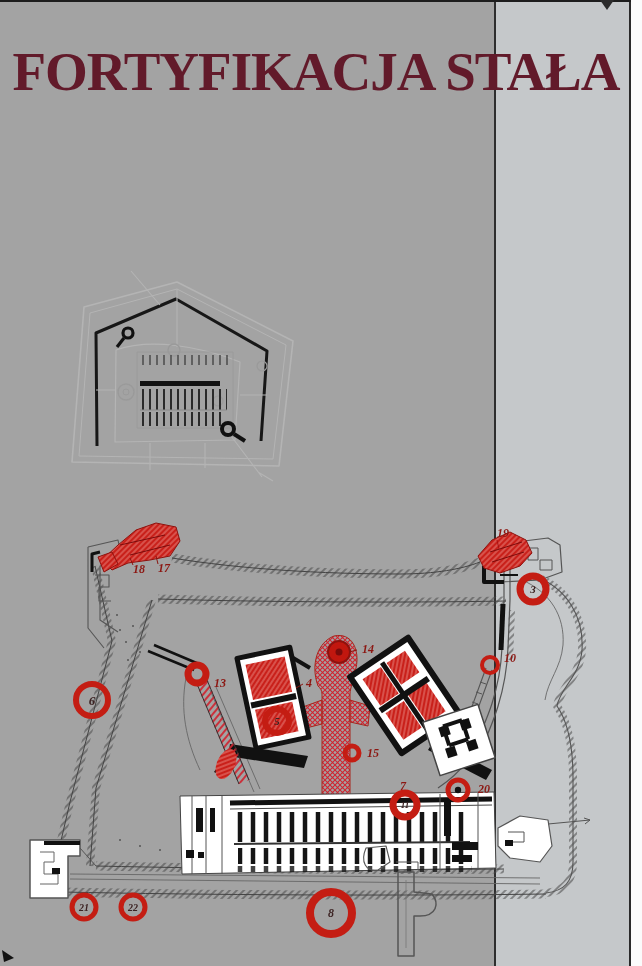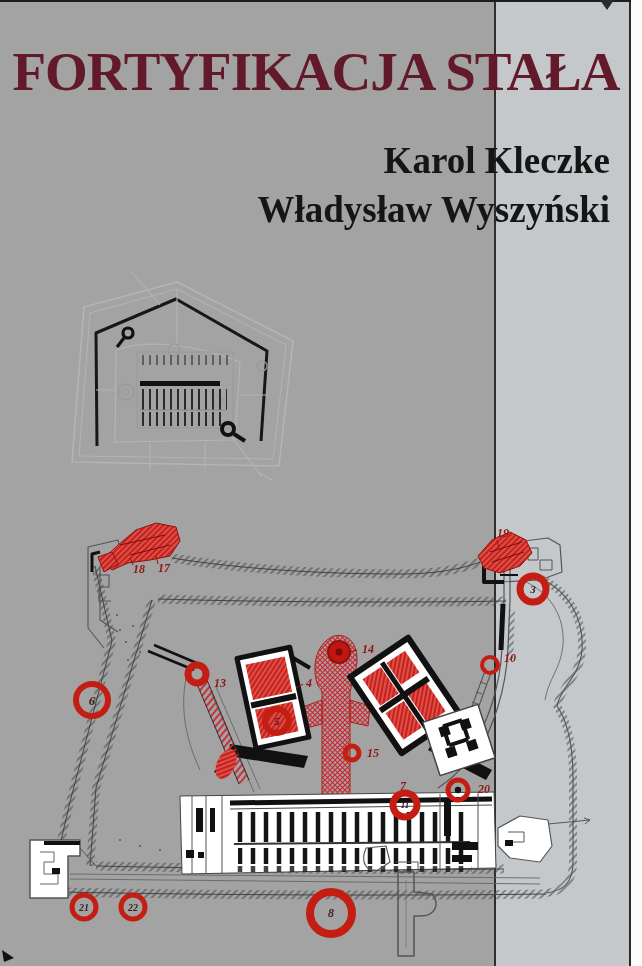--- a/index.html
+++ b/index.html
@@ -25,24 +25,20 @@
 <div class="page">
 
   <div class="band"></div>
   <div class="edge-line"></div>
   <div class="right-strip"></div>
   <div class="top-rule"></div>
   <div class="corner-notch"></div>
 
   <h1 class="title">FORTYFIKACJA STAŁA</h1>
 
-  <div class="authors">
-    <div>Karol Kleczke</div>
-    <div>Władysław Wyszyński</div>
-  </div>
 
   <svg class="plans" width="642" height="966" viewBox="0 0 642 966">
     <defs>
       <pattern id="hatch" width="5" height="5" patternUnits="userSpaceOnUse" patternTransform="rotate(45)">
         <line x1="2" y1="0" x2="2" y2="5" stroke="#4a4a4a" stroke-width="1.1"></line>
       </pattern>
       <pattern id="redx" width="5" height="5" patternUnits="userSpaceOnUse">
         <path d="M0 5L5 0M0 0L5 5" stroke="#cf2430" stroke-width="1.1"></path>
       </pattern>
       <pattern id="redstripe" width="5" height="5" patternUnits="userSpaceOnUse" patternTransform="rotate(40)">

